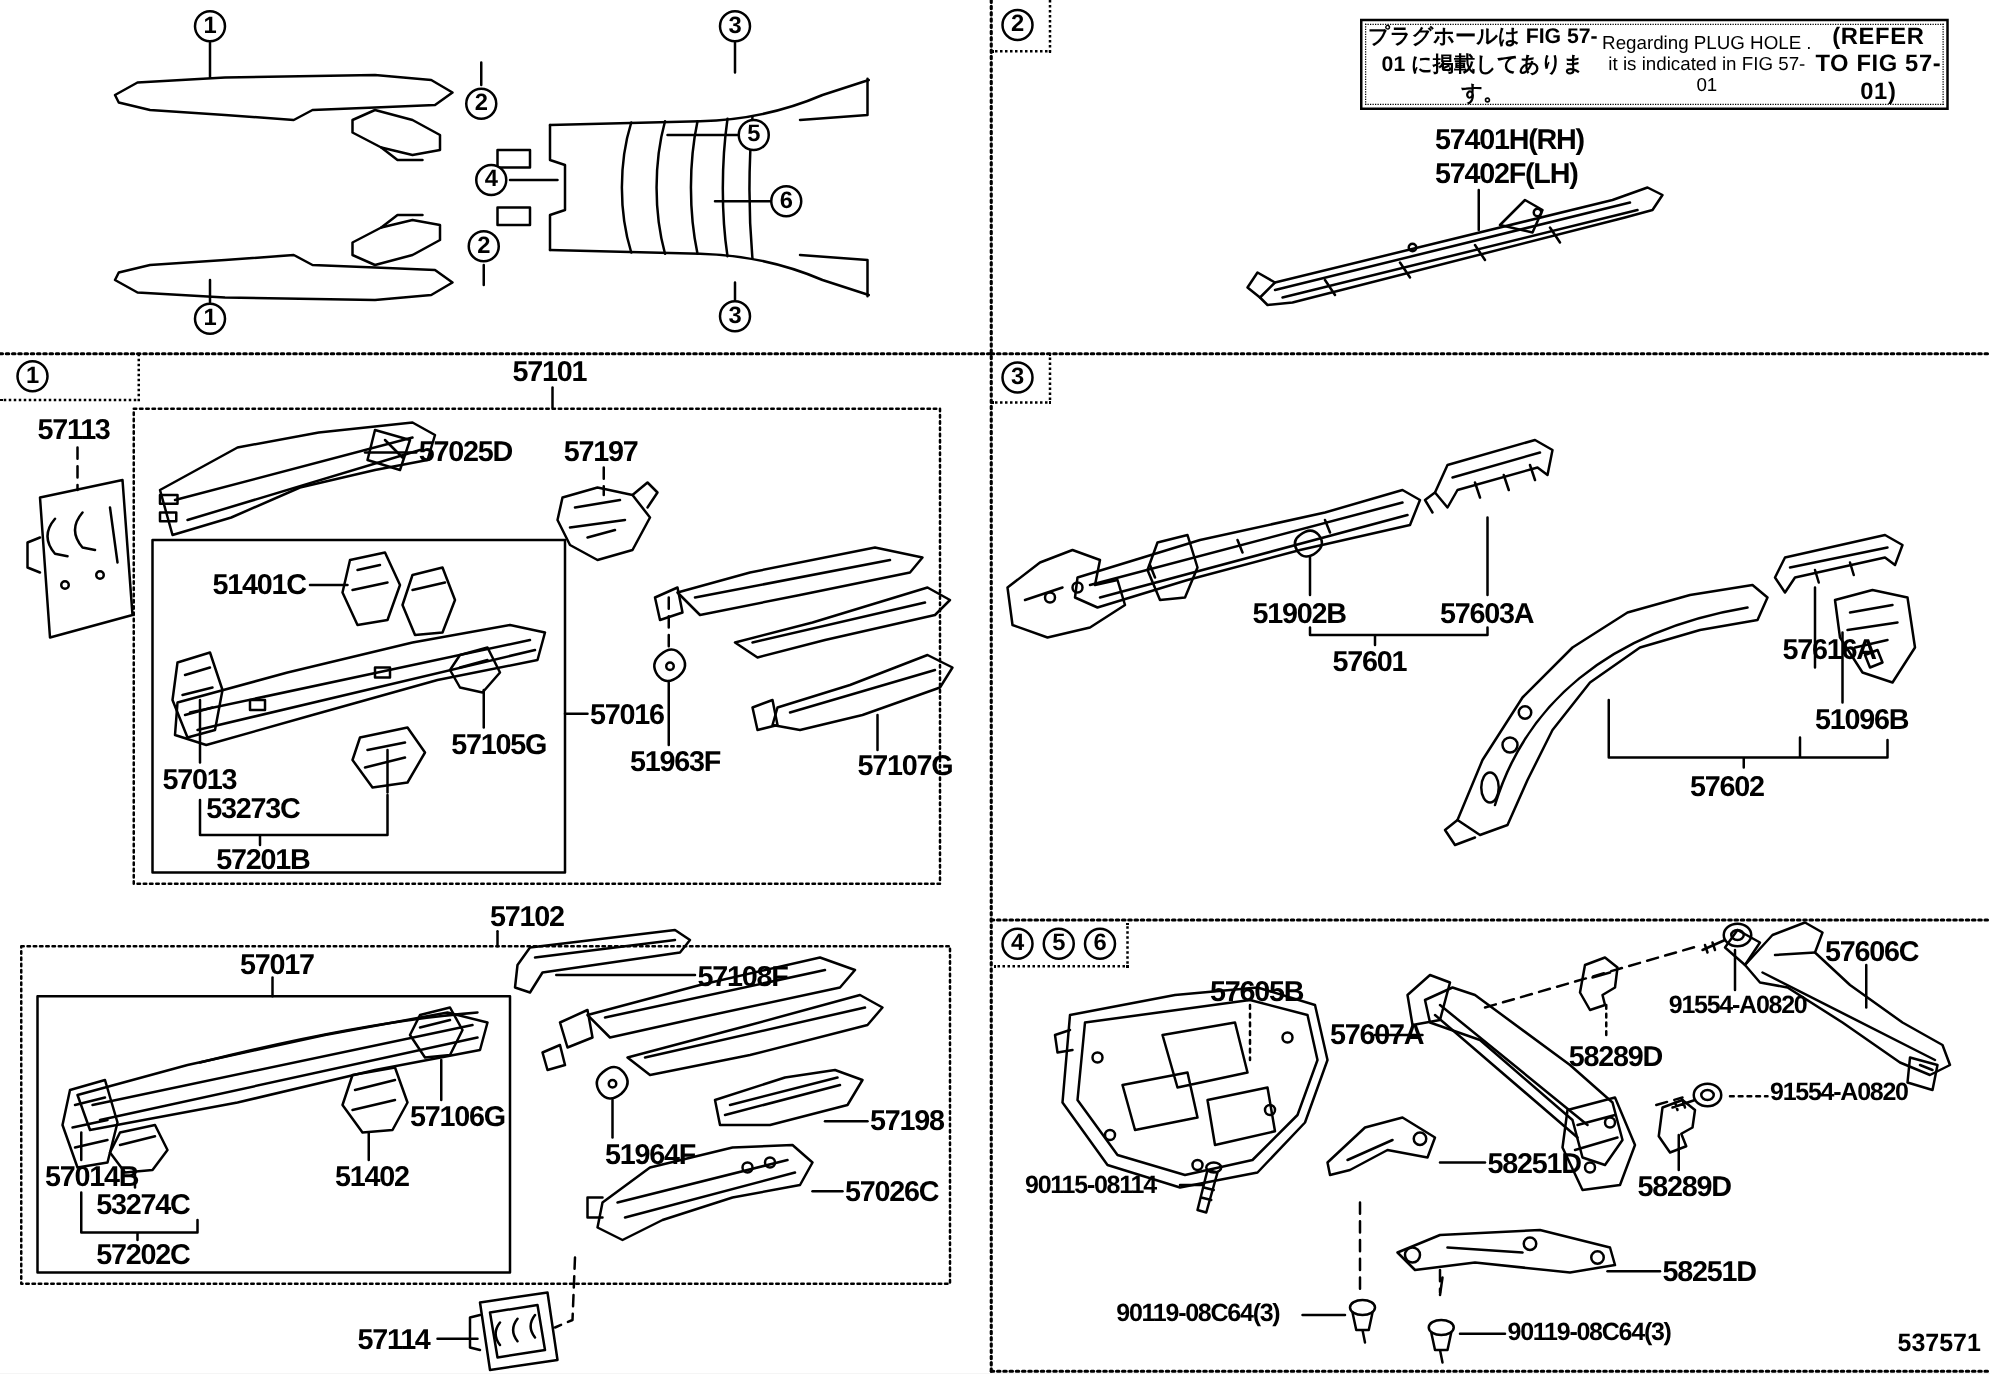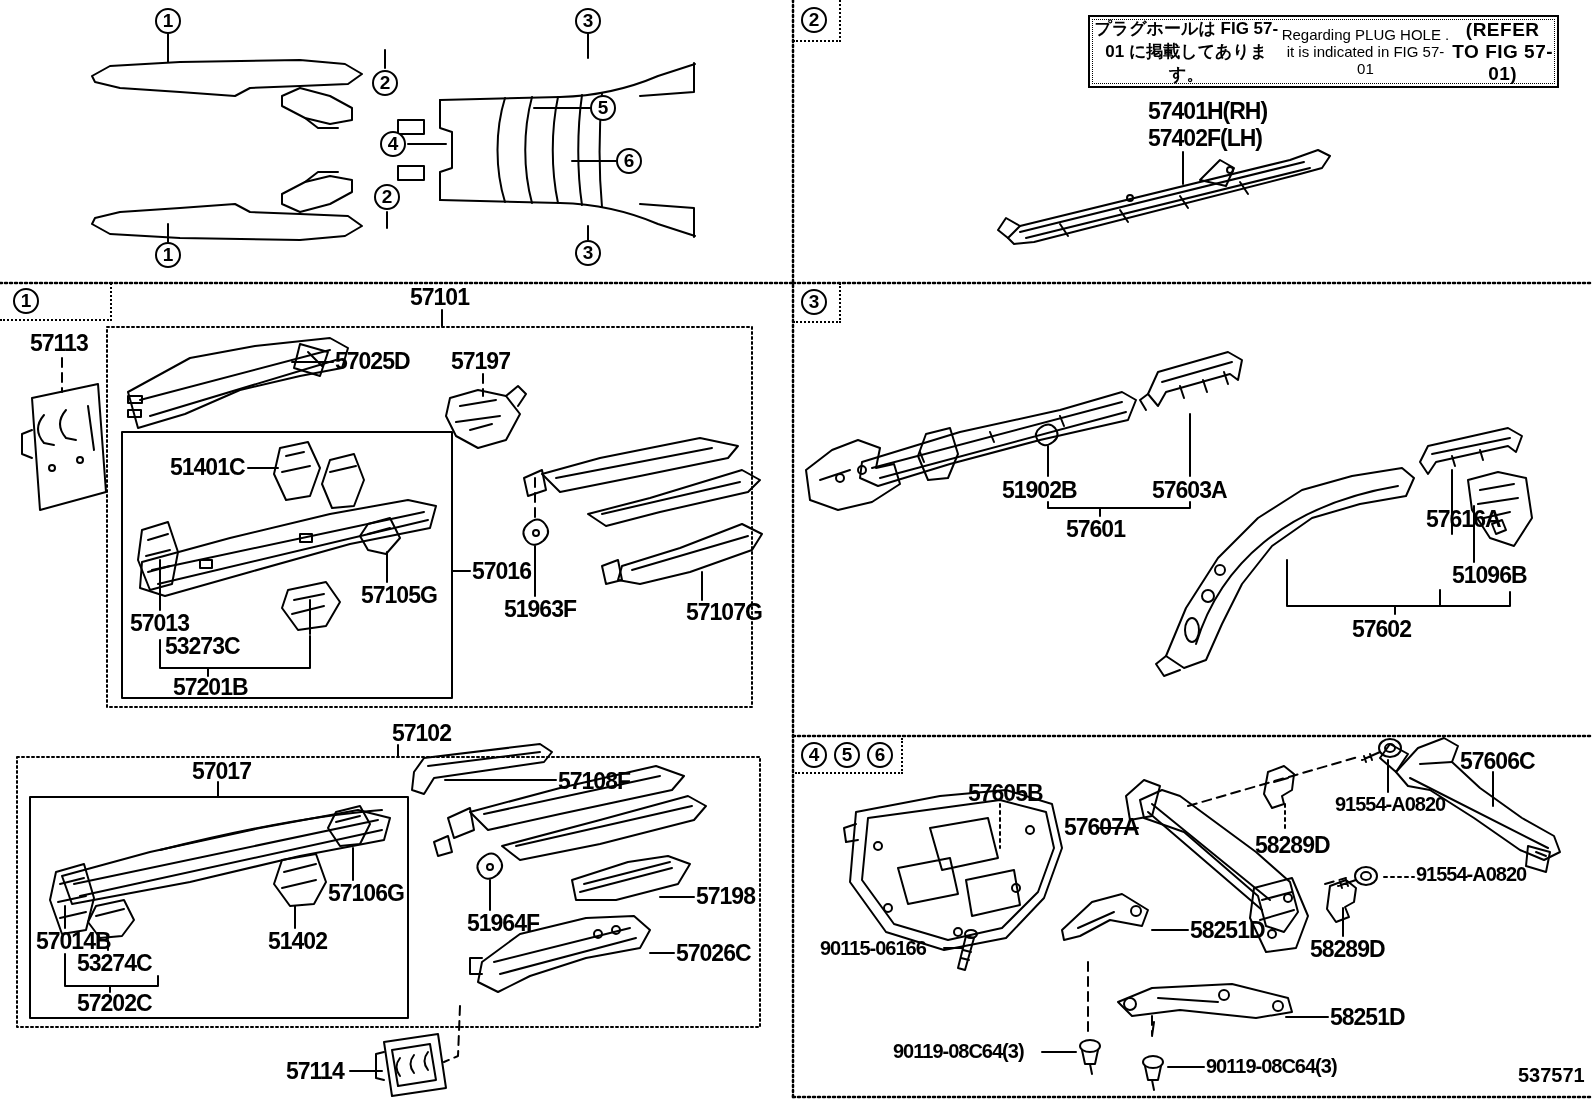--- a/index.html
+++ b/index.html
@@ -398,21 +398,21 @@
   <div class="pl" style="left:504px;top:598px;">51963F</div>
   <div class="pl" style="left:670px;top:601px;margin-left:16px;">57107G</div>
   <div class="pl" style="left:360px;top:722px;margin-left:32px;">57102</div>
   <div class="pl" style="left:192px;top:760px;">57017</div>
   <div class="pl" style="left:558px;top:770px;">57108F</div>
   <div class="pl" style="left:328px;top:882px;">57106G</div>
   <div class="pl" style="left:268px;top:930px;">51402</div>
   <div class="pl" style="left:36px;top:930px;">57014B</div>
   <div class="pl" style="left:77px;top:952px;">53274C</div>
   <div class="pl" style="left:77px;top:992px;">57202C</div>
-  <div class="pl" style="left:467px;top:912px;">51964F</div>
+  <div class="pl" style="left:484px;top:912px;">51964F</div>
   <div class="pl" style="left:696px;top:885px;">57198</div>
   <div class="pl" style="left:676px;top:942px;">57026C</div>
   <div class="pl" style="left:286px;top:1060px;">57114</div>
 
   <div class="pl" style="left:1148px;top:100px;">57401H(RH)</div>
   <div class="pl" style="left:1148px;top:127px;">57402F(LH)</div>
 
   <div class="pl" style="left:1002px;top:479px;">51902B</div>
   <div class="pl" style="left:1152px;top:479px;">57603A</div>
   <div class="pl" style="left:1066px;top:518px;">57601</div>
@@ -422,19 +422,19 @@
 
   <div class="pl" style="left:968px;top:782px;">57605B</div>
   <div class="pl" style="left:1064px;top:816px;">57607A</div>
   <div class="pl" style="left:1460px;top:750px;">57606C</div>
   <div class="pl small" style="left:1335px;top:794px;">91554-A0820</div>
   <div class="pl small" style="left:1416px;top:864px;">91554-A0820</div>
   <div class="pl" style="left:1255px;top:834px;">58289D</div>
   <div class="pl" style="left:1310px;top:938px;">58289D</div>
   <div class="pl" style="left:1190px;top:919px;">58251D</div>
   <div class="pl" style="left:1330px;top:1006px;">58251D</div>
-  <div class="pl small" style="left:820px;top:938px;">90115-06166</div>
+  <div class="pl small" style="left:820px;top:938px;">90115-08114</div>
   <div class="pl small" style="left:893px;top:1041px;">90119-08C64(3)</div>
   <div class="pl small" style="left:1206px;top:1056px;">90119-08C64(3)</div>
 
   <div id="fig-number">537571</div>
 
 </div>
 
 </body></html>

